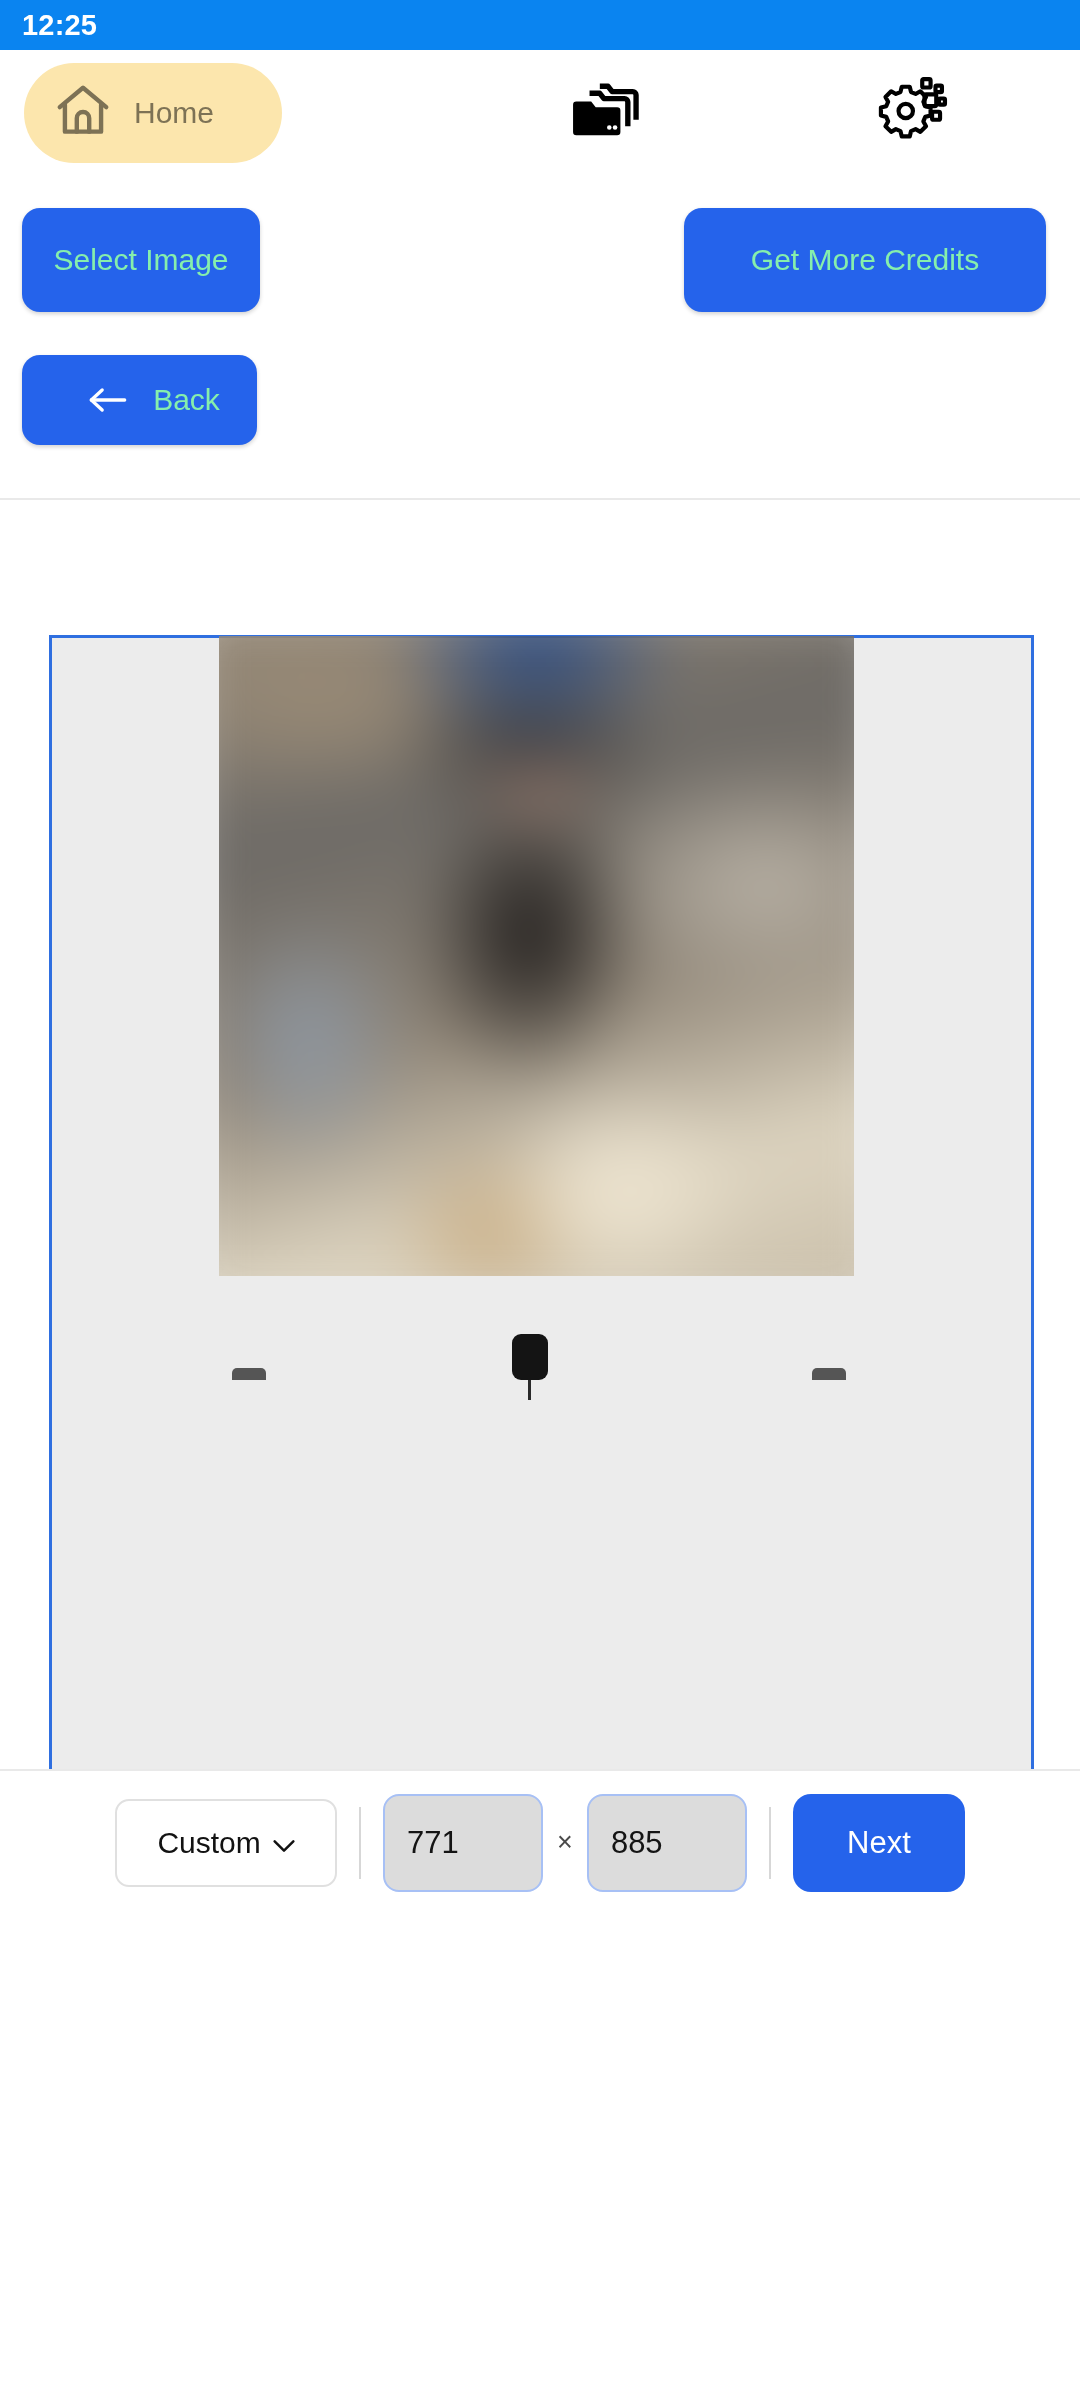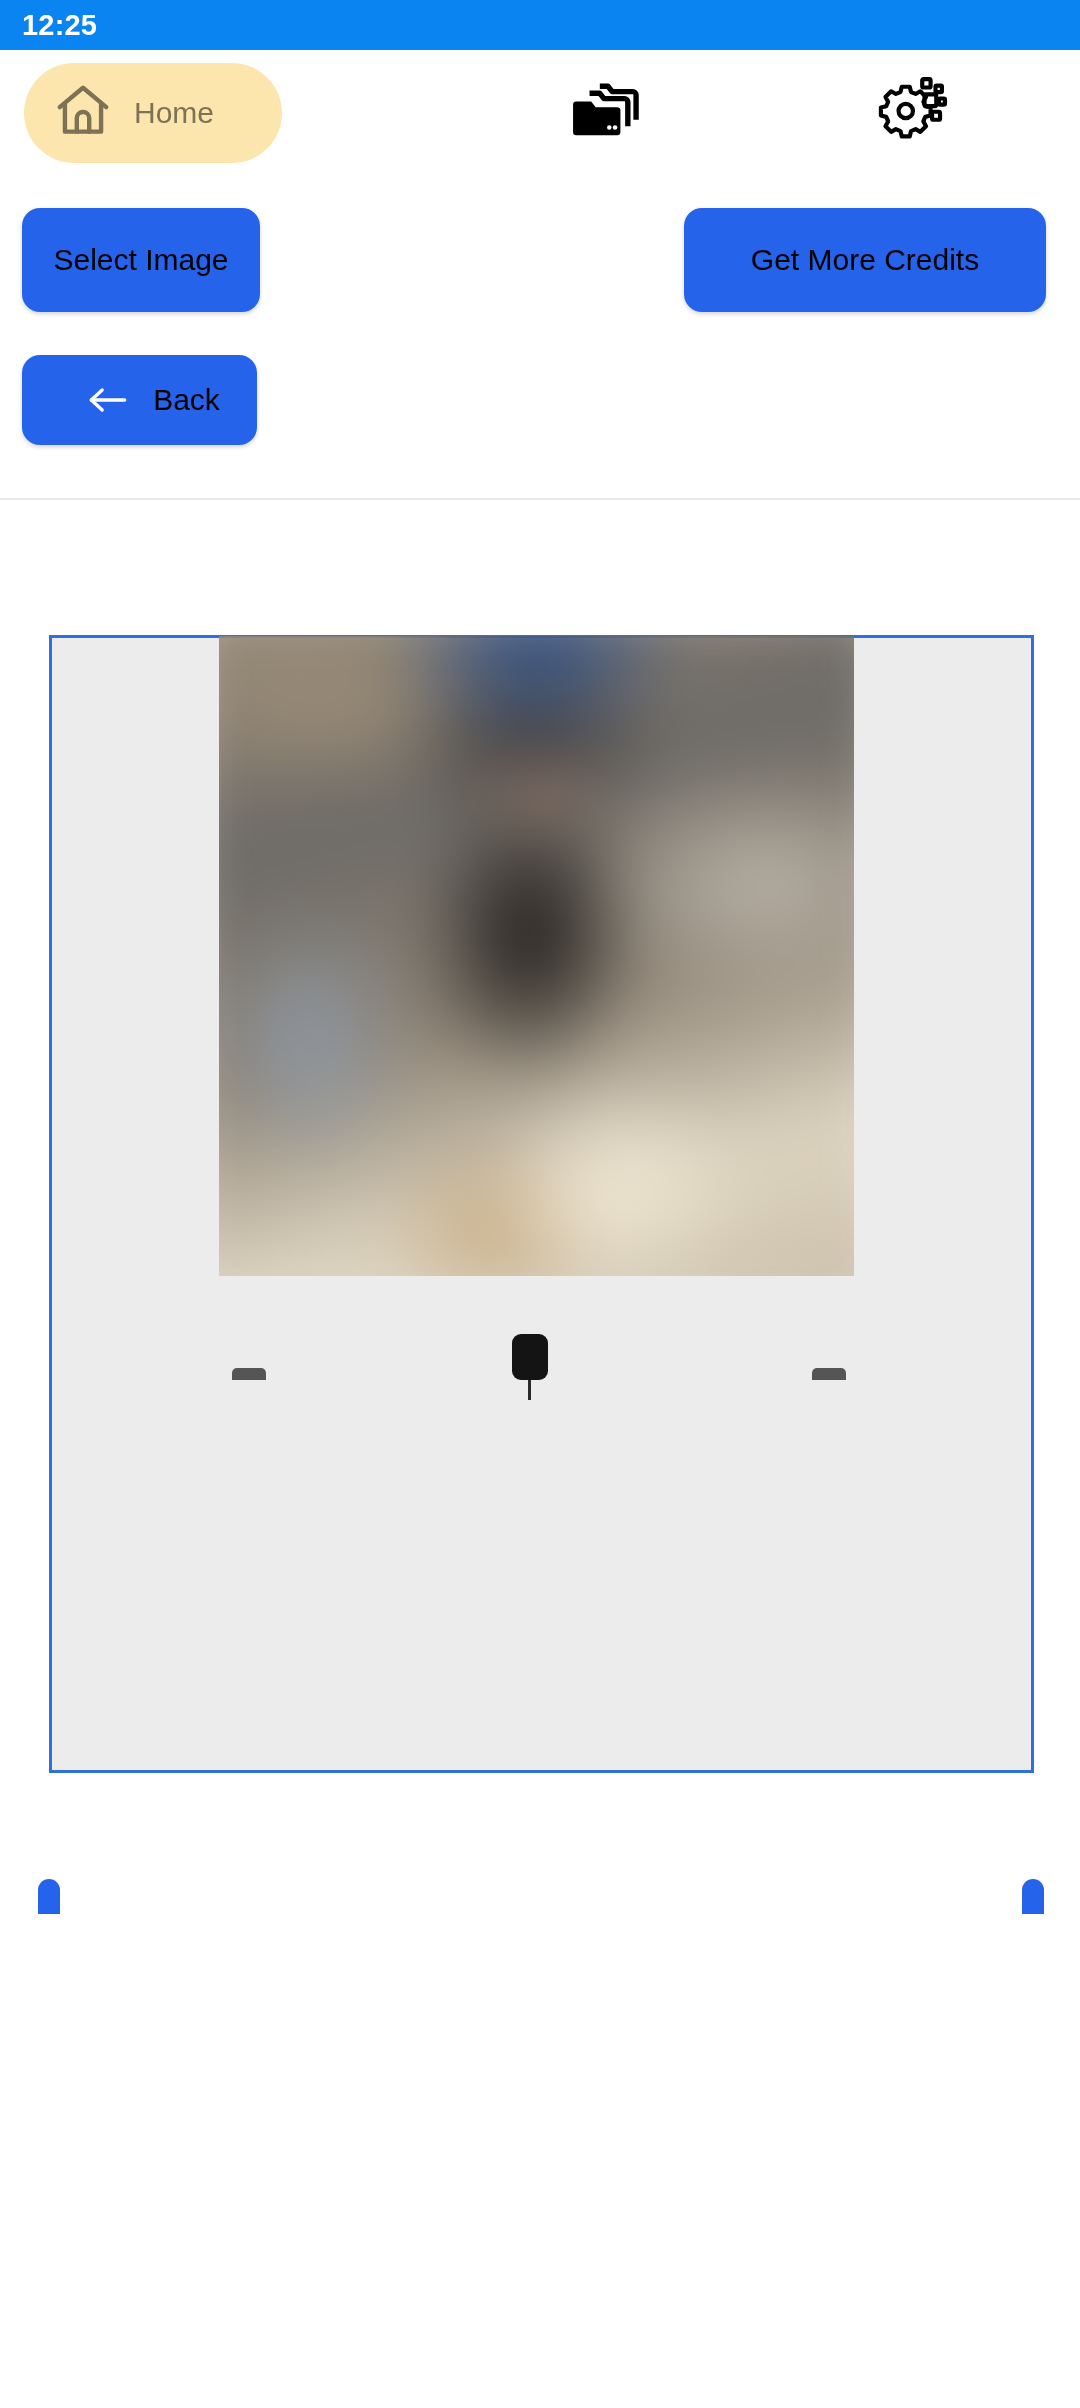--- a/index.html
+++ b/index.html
@@ -76,21 +76,21 @@
   
   .actions {
     position: relative;
     flex: 0 0 auto;
     height: 230px;
     background: #ffffff;
   }
   .btn {
     position: absolute;
     background: #2563eb;
-    color: #000000;
+    color: #86efac;
     border: none;
     border-radius: 18px;
     font-family: "Liberation Sans", sans-serif;
     font-size: 30px;
     display: flex;
     align-items: center;
     justify-content: center;
     box-shadow: 0 2px 4px rgba(0,0,0,0.18);
     cursor: pointer;
   }
@@ -343,14 +343,37 @@
     <div class="photo-tab photo-tab-right"></div>
 
     <div class="top-marker-stem"></div>
     <div class="top-marker"></div>
 
     <div class="handle handle-left"></div>
     <div class="handle handle-right"></div>
 
   </div>
 
+  <div class="bottom-bar">
+
+    <div class="preset-select">
+      <span>Custom</span>
+      <span>
+        <svg width="22" height="14" viewBox="0 0 14 9" fill="none" stroke="#121212" stroke-width="1.6" stroke-linecap="round" stroke-linejoin="round">
+          <path d="M1 1.5 7 7.5 13 1.5"></path>
+        </svg>
+      </span>
+    </div>
+
+    <div class="sep"></div>
+
+    <input class="dim-input" type="text" value="771" style="">
+
+    <span class="times">×</span>
+
+    <input class="dim-input" type="text" value="885" style="">
+
+    <div class="sep"></div>
+
+    <button class="btn-next">Next</button>
+  </div>
 
 </div>
 
 </body></html>

